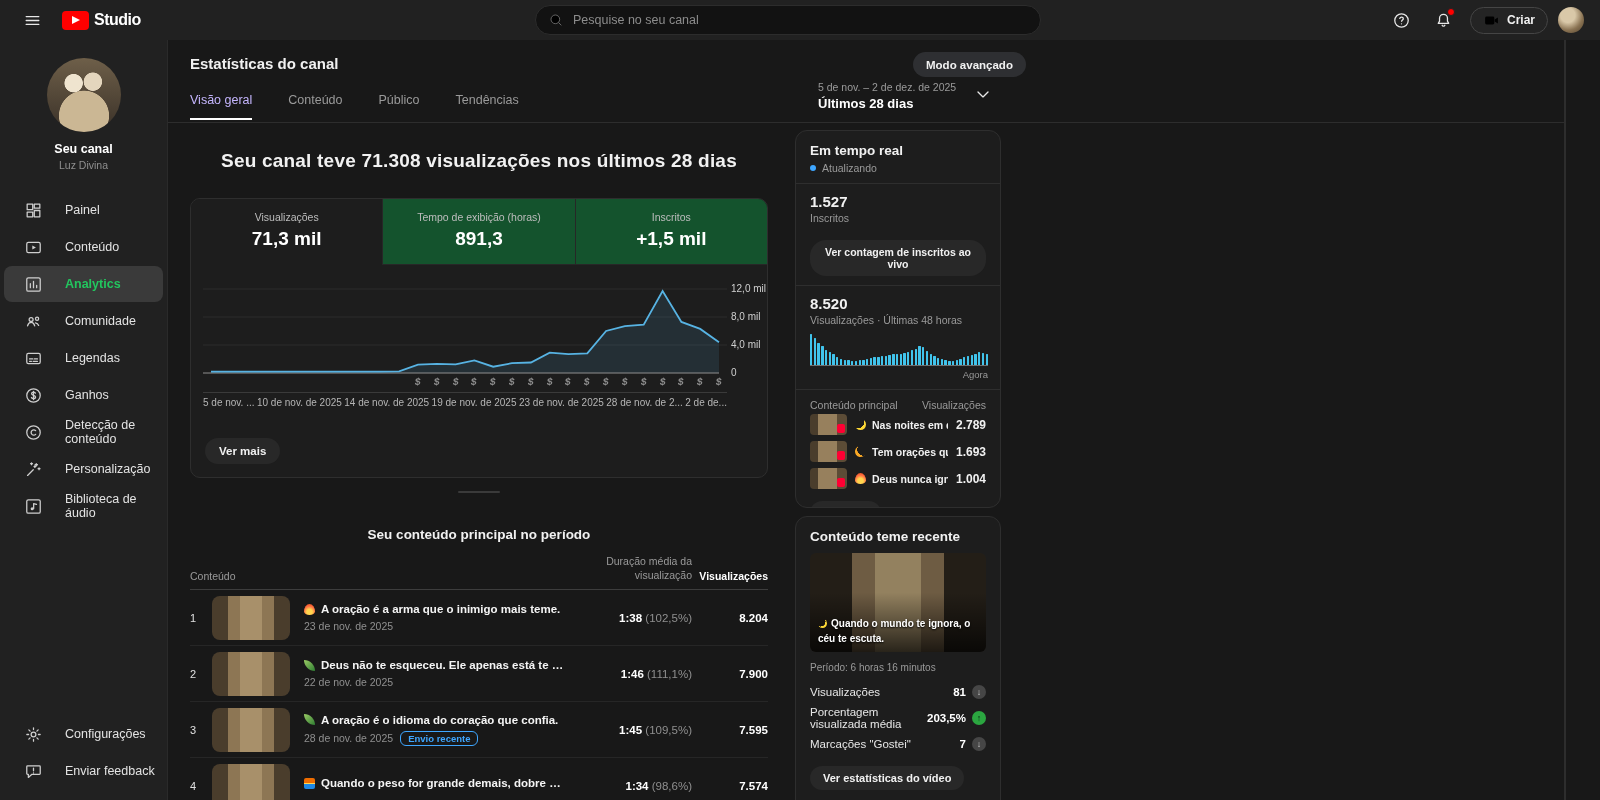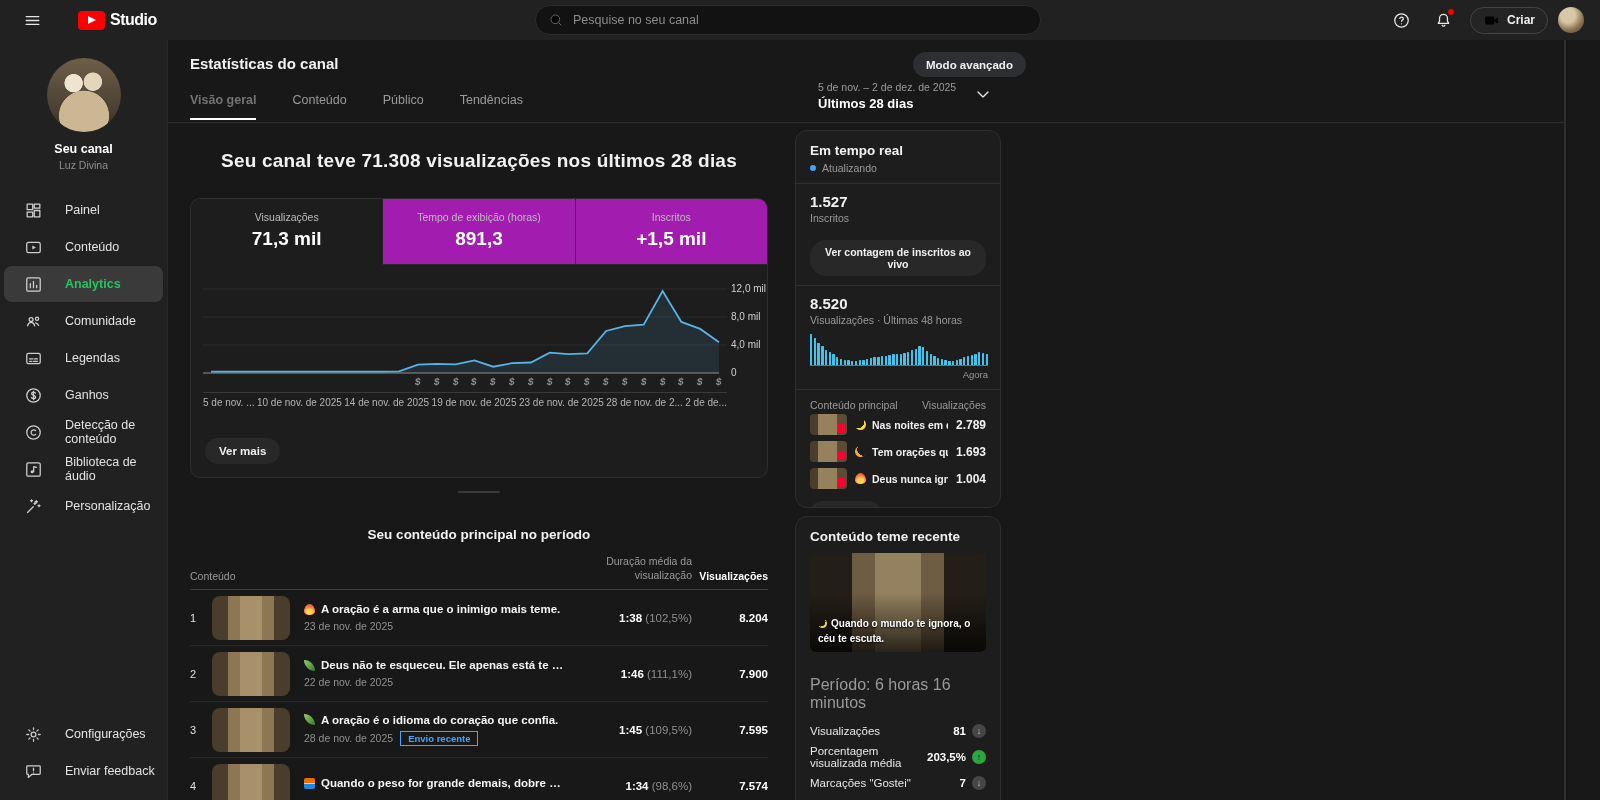--- a/index.html
+++ b/index.html
@@ -5,21 +5,21 @@
   *{margin:0;padding:0;box-sizing:border-box}
   html,body{background:#111;}
   body{font-family:"Liberation Sans","DejaVu Sans",sans-serif;color:#f1f1f1;}
   #app{position:relative;width:1600px;height:800px;background:#181818;overflow:hidden}
 
   
   #topbar{position:absolute;top:0;left:0;right:0;height:40px;background:#212121;display:flex;align-items:center;padding:0 16px;z-index:10}
   .icon-btn{display:flex;align-items:center;justify-content:center;width:32px;height:32px;border-radius:50%;color:#e8e8e8;cursor:pointer;background:none;border:none}
   .icon-btn svg,.nav-ic svg,.mini-ic svg{width:19px;height:19px;fill:none;stroke:currentColor;stroke-width:1.6;stroke-linecap:round;stroke-linejoin:round}
   svg .f{fill:currentColor;stroke:none}
-  #logo{display:flex;gap:5px;margin-left:30px}
+  #logo{display:flex;gap:5px;margin-left:14px}
   .yt-badge{position:relative;width:27px;height:19px;background:#f00;border-radius:4px}
   .yt-badge::after{content:"";position:absolute;left:10px;top:5px;border-left:8px solid #fff;border-top:4.5px solid transparent;border-bottom:4.5px solid transparent}
   .yt-word{font-size:16px;font-weight:700;letter-spacing:-.5px;color:#fff}
   #searchbar{position:absolute;left:535px;top:5px;width:506px;height:30px;background:#121212;border:1px solid #2c2c2c;border-radius:16px;display:flex;align-items:center;padding:0 12px;gap:9px}
   #searchbar svg{width:16px;height:16px;stroke:#909090}
   #searchbar input{flex:1;background:none;border:none;outline:none;color:#eee;font-size:12.5px;font-family:inherit}
   #searchbar input::placeholder{color:#8c8c8c}
   #top-right{margin-left:auto;display:flex;align-items:center;gap:10px}
   .bell-wrap{position:relative}
   .bell-dot{position:absolute;top:4px;right:5px;width:8px;height:8px;background:#f00;border-radius:50%;border:1.5px solid #212121}
@@ -50,29 +50,29 @@
   #scroll-divider{position:absolute;left:1564px;top:40px;bottom:0;width:2px;background:#2d2d2d}
   .page-title{position:absolute;left:22px;top:15px;font-size:15px;font-weight:700}
   .adv-btn{position:absolute;left:745px;top:12px;height:25px;padding:0 13px;border:none;border-radius:13px;background:#2e2f32;color:#f1f1f1;font-size:11.5px;font-weight:700;cursor:pointer}
   .date-widget{position:absolute;left:650px;top:41px;width:175px;display:flex;align-items:center;gap:10px;cursor:pointer}
   .date-col{width:150px}
   .date-range{font-size:10.5px;color:#9a9a9a;white-space:nowrap}
   .date-preset{margin-top:3px;font-size:13px;font-weight:700;color:#fff}
   .date-widget .chev{color:#e8e8e8}
   .tabs{position:absolute;left:22px;top:53px;display:flex;gap:36px}
   .tab{padding-bottom:11px;font-size:12.5px;color:#9a9a9a;cursor:pointer;border-bottom:2px solid transparent}
-  .tab.active{color:#737373;font-weight:700;border-bottom-color:#fff}
+  .tab.active{color:#c4b5fd;font-weight:400;border-bottom-color:#fff}
   .tabs-border{position:absolute;left:0;top:82px;right:34px;height:1px;background:#2d2d2d}
 
   .headline{position:absolute;left:22px;top:110px;width:578px;text-align:center;font-size:19px;font-weight:700;letter-spacing:.2px}
 
   
   .metric-card{position:absolute;left:22px;top:158px;width:578px;height:280px;background:#1d1d1d;border:1px solid #2e2e2e;border-radius:10px;overflow:hidden}
   .metric-tabs{display:flex;height:66px}
-  .metric{flex:1;text-align:center;padding-top:12px;background:#a21caf;border-bottom:1px solid #272727;cursor:pointer}
+  .metric{flex:1;text-align:center;padding-top:12px;background:#14532d;border-bottom:1px solid #272727;cursor:pointer}
   .metric + .metric{border-left:1px solid #272727}
   .metric.active{background:#1d1d1d;border-bottom-color:transparent}
   .metric .m-label{font-size:10.5px;color:#bdbdbd}
   .metric .m-value{margin-top:5px;font-size:19px;font-weight:700;color:#fff}
   .chart-wrap{position:relative;height:152px;margin:16px 0 0 12px}
   .linechart{position:absolute;left:0;top:0}
   .yticks{position:absolute;left:528px;top:0;width:46px;height:100px;font-size:10px;color:#cfcfcf}
   .yticks span{position:absolute;left:0}
   .markers{position:absolute;left:0;top:95px;width:520px;height:14px}
   .markers span{position:absolute;top:0;font-size:10px;font-weight:700;color:#8f8f8f;transform:skewX(-8deg)}
@@ -91,21 +91,21 @@
   .h-duration{width:118px;text-align:right;line-height:1.3}
   .h-views{width:76px;text-align:right;color:#fff;font-weight:700}
   .tc-row{display:flex;align-items:center;height:56px;border-bottom:1px solid #262626;cursor:pointer}
   .tc-rank{width:22px;font-size:11px;color:#e0e0e0}
   .tc-thumb{position:relative;width:78px;height:44px;border-radius:8px;flex:none;
     background:linear-gradient(90deg,#4a3d2c 0 20%,#8d7654 20% 36%,#a8906a 36% 64%,#8d7654 64% 80%,#4a3d2c 80%)}
   .tc-text{flex:1;min-width:0;padding:0 10px 0 14px}
   .tc-title-line{display:flex;align-items:center;font-size:11.5px;font-weight:700;color:#f4f4f4;white-space:nowrap;overflow:hidden}
   .tc-title-line .t-txt{overflow:hidden;text-overflow:ellipsis}
   .tc-date-line{margin-top:5px;font-size:10.5px;color:#8f8f8f;display:flex;align-items:center;gap:7px}
-  .badge-recent{border:1px solid #3ea6ff;color:#3ea6ff;font-size:9.5px;font-weight:700;padding:1px 7px;border-radius:0}
+  .badge-recent{border:1px solid #3ea6ff;color:#3ea6ff;font-size:9.5px;font-weight:700;padding:1px 7px;border-radius:6px}
   .tc-duration{width:118px;text-align:right;font-size:11.5px;white-space:nowrap}
   .tc-duration .pct{color:#8f8f8f}
   .tc-duration .tm{font-weight:700;color:#fff}
   .tc-views{width:76px;text-align:right;font-size:11.5px;font-weight:700;color:#fff}
 
   
   .emj{display:inline-block;width:11px;height:11px;margin-right:6px;flex:none;vertical-align:-1px}
   .emj-fire{background:radial-gradient(circle at 50% 72%,#ffd54f 0 28%,#ff7043 58%,#e64a19 92%);border-radius:50% 50% 50% 50%/68% 68% 32% 32%}
   .emj-sprout{background:linear-gradient(135deg,#9ccc65,#2e7d32);border-radius:0 100% 0 100%}
   .emj-sunrise{background:linear-gradient(#ef6c00 0 42%,#ffd54f 42% 55%,#1e88e5 55%);border-radius:2px}
@@ -132,21 +132,21 @@
   .shorts-badge{position:absolute;right:2px;bottom:2px;width:8px;height:9px;background:#f03;border-radius:2px}
   .rt-title{flex:1;min-width:0;display:flex;align-items:center;font-size:10.5px;font-weight:700;white-space:nowrap;overflow:hidden}
   .rt-views{font-size:12px;font-weight:700}
   .card .pill-btn.vm{margin-top:9px;font-size:11px;padding:6px 13px}
 
   .recent-thumb{position:relative;margin-top:9px;width:176px;height:99px;border-radius:6px;overflow:hidden;cursor:pointer;
     background:linear-gradient(90deg,#231e17 0 24%,#6e5c43 24% 37%,#93815f 37% 63%,#6e5c43 63% 76%,#231e17 76%)}
   .recent-thumb::after{content:"";position:absolute;inset:0;background:linear-gradient(transparent 40%,rgba(0,0,0,.72))}
   .recent-caption{position:absolute;left:8px;right:6px;bottom:6px;z-index:2;font-size:10px;font-weight:700;color:#fff;line-height:1.5;text-shadow:0 1px 2px #000}
   .recent-caption .emj{width:9px;height:9px;margin-right:4px}
-  .period{margin-top:24px;font-size:16px;color:#9a9a9a}
+  .period{margin-top:10px;font-size:10px;color:#9a9a9a}
   .stat-row{display:flex;align-items:center;height:26px;font-size:11.5px;color:#e6e6e6}
   .stat-row .s-label{flex:1}
   .stat-row .s-value{font-weight:700;color:#fff}
   .trend{width:14px;height:14px;border-radius:50%;margin-left:6px;display:flex;align-items:center;justify-content:center;font-size:9px;font-weight:700}
   .trend.down{background:#464646;color:#cfcfcf}
   .trend.up{background:#2ba640;color:#062b10}
 </style>
 </head>
 <body>
 
@@ -261,35 +261,35 @@
             <svg viewBox="0 0 24 24">
               <circle cx="12" cy="12" r="8.5"></circle>
               <path d="M14.7 9.7a3.3 3.3 0 1 0 0 4.6"></path>
             </svg>
           </span>
           <span class="nav-label">Detecção de conteúdo</span>
         </div>
         <div class="nav-item">
           <span class="nav-ic">
             <svg viewBox="0 0 24 24">
+              <path d="M4.5 19.5l7.2-7.2M15.5 4.5v3M14 6h3M19 9.8v2.4M17.8 11h2.4M9.5 3.5v2.4M8.3 4.7h2.4"></path>
+              <path d="M13.7 10.3l-2-2 2.1-2.1 2 2z" class="f"></path>
+            </svg>
+          </span>
+          <span class="nav-label">Personalização</span>
+        </div>
+        <div class="nav-item">
+          <span class="nav-ic">
+            <svg viewBox="0 0 24 24">
               <rect x="3.5" y="3.5" width="17" height="17" rx="2"></rect>
               <circle cx="10.3" cy="14.8" r="1.9" class="f"></circle>
               <path d="M12.2 14.8V8.3l3.6 1.1"></path>
             </svg>
           </span>
           <span class="nav-label">Biblioteca de áudio</span>
-        </div>
-        <div class="nav-item">
-          <span class="nav-ic">
-            <svg viewBox="0 0 24 24">
-              <path d="M4.5 19.5l7.2-7.2M15.5 4.5v3M14 6h3M19 9.8v2.4M17.8 11h2.4M9.5 3.5v2.4M8.3 4.7h2.4"></path>
-              <path d="M13.7 10.3l-2-2 2.1-2.1 2 2z" class="f"></path>
-            </svg>
-          </span>
-          <span class="nav-label">Personalização</span>
         </div>
       </nav>
     <div id="sidebar-footer">
         <div class="nav-item">
           <span class="nav-ic">
             <svg viewBox="0 0 24 24">
               <circle cx="12" cy="12" r="3"></circle>
               <path d="M12 3.6v2.2M12 18.2v2.2M3.6 12h2.2M18.2 12h2.2M6.1 6.1l1.6 1.6M16.3 16.3l1.6 1.6M17.9 6.1l-1.6 1.6M7.7 16.3l-1.6 1.6"></path>
             </svg>
           </span>

